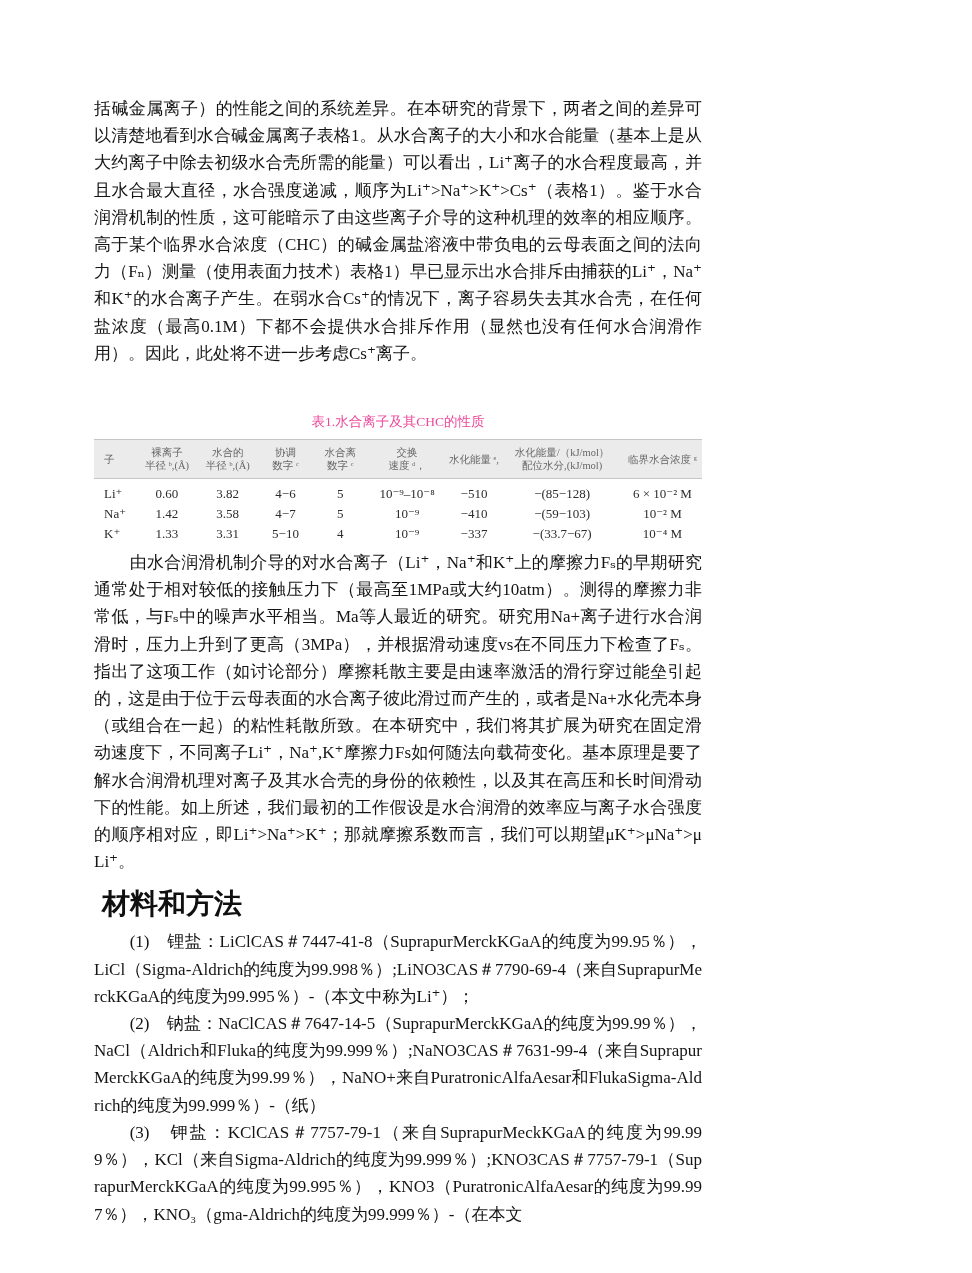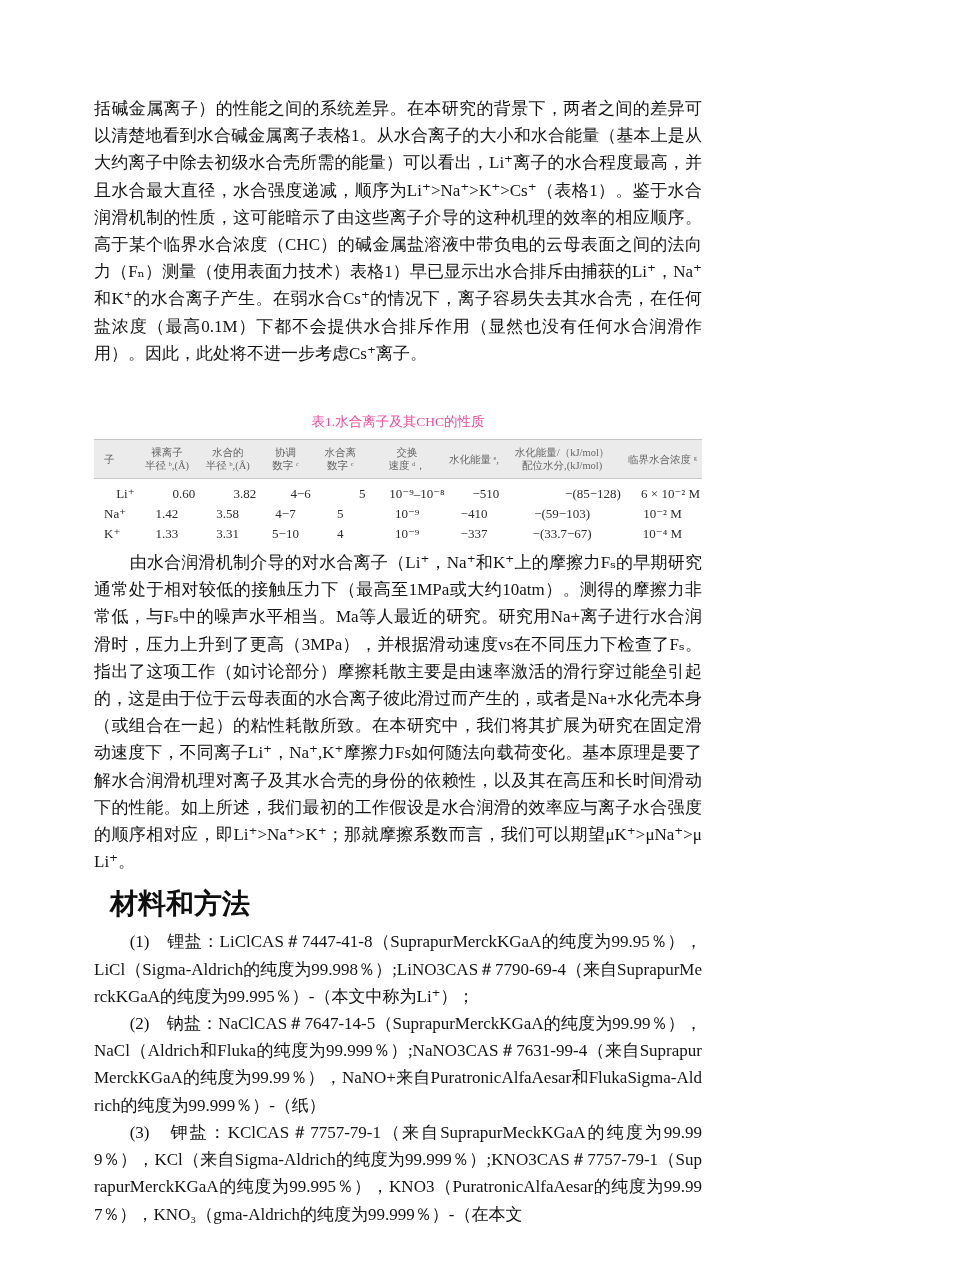--- a/index.html
+++ b/index.html
@@ -57,25 +57,25 @@
     vertical-align: middle;
     padding: 1px 2px;
     white-space: nowrap;
     overflow: hidden;
   }
   table.ion-table th:first-child,
   table.ion-table td:first-child {
     text-align: left;
     padding-left: 10px;
   }
-  table.ion-table tbody tr:first-child td { padding-top: 6px; text-align: right; }
+  table.ion-table tbody tr:first-child td { padding-top: 6px; }
   table.ion-table tbody tr:last-child td { padding-bottom: 6px; }
 
   h2.section-heading {
-    margin: 12px 0 7px 16px;
+    margin: 12px 0 7px 8px;
     font-size: 28px;
     line-height: 34px;
     font-weight: 700;
     color: #0f0f0f;
     font-family: "Liberation Serif", "DejaVu Serif", serif;
   }
 </style>
 </head>
 <body>
 

